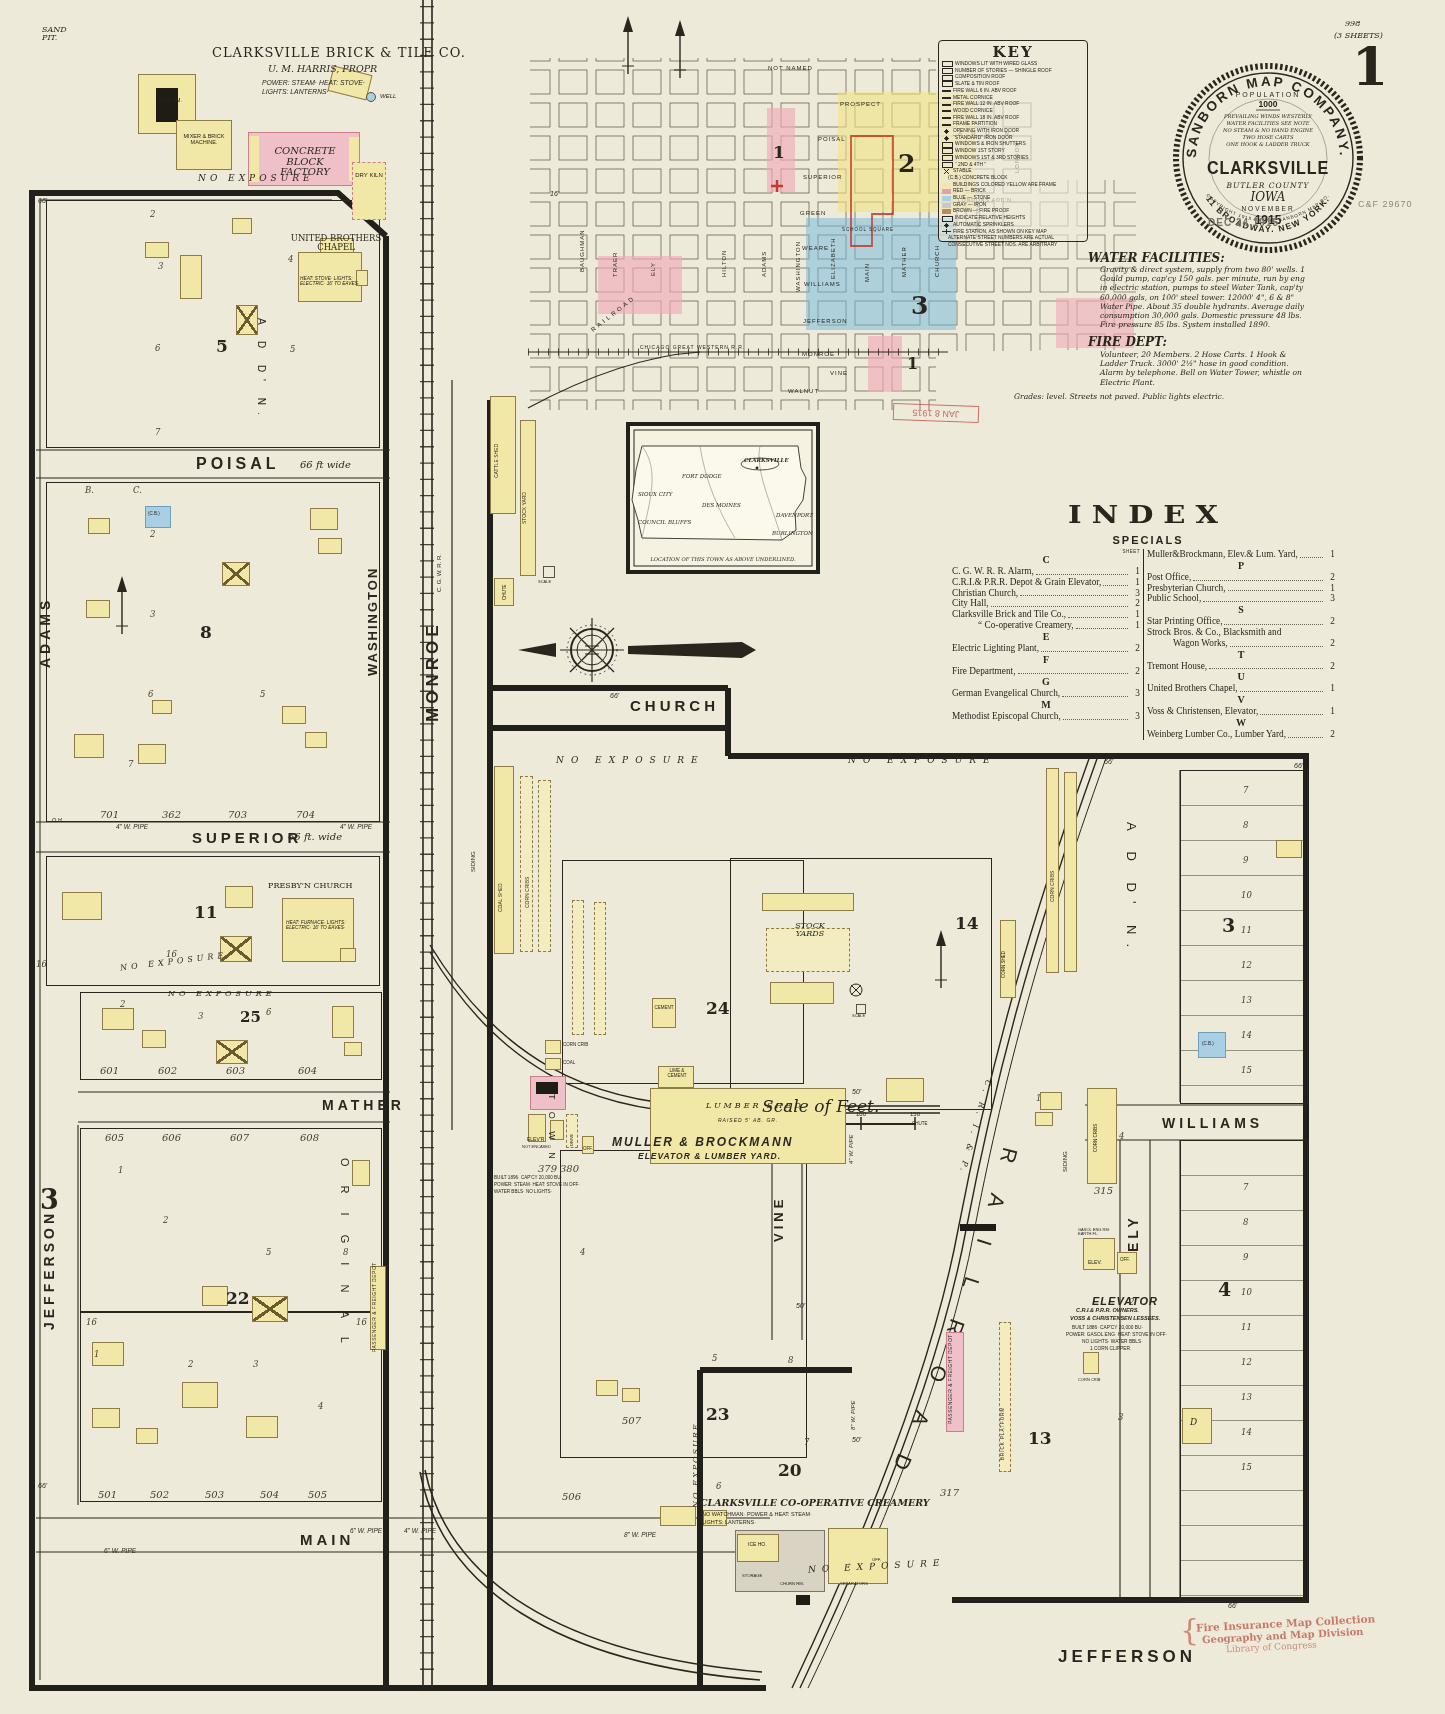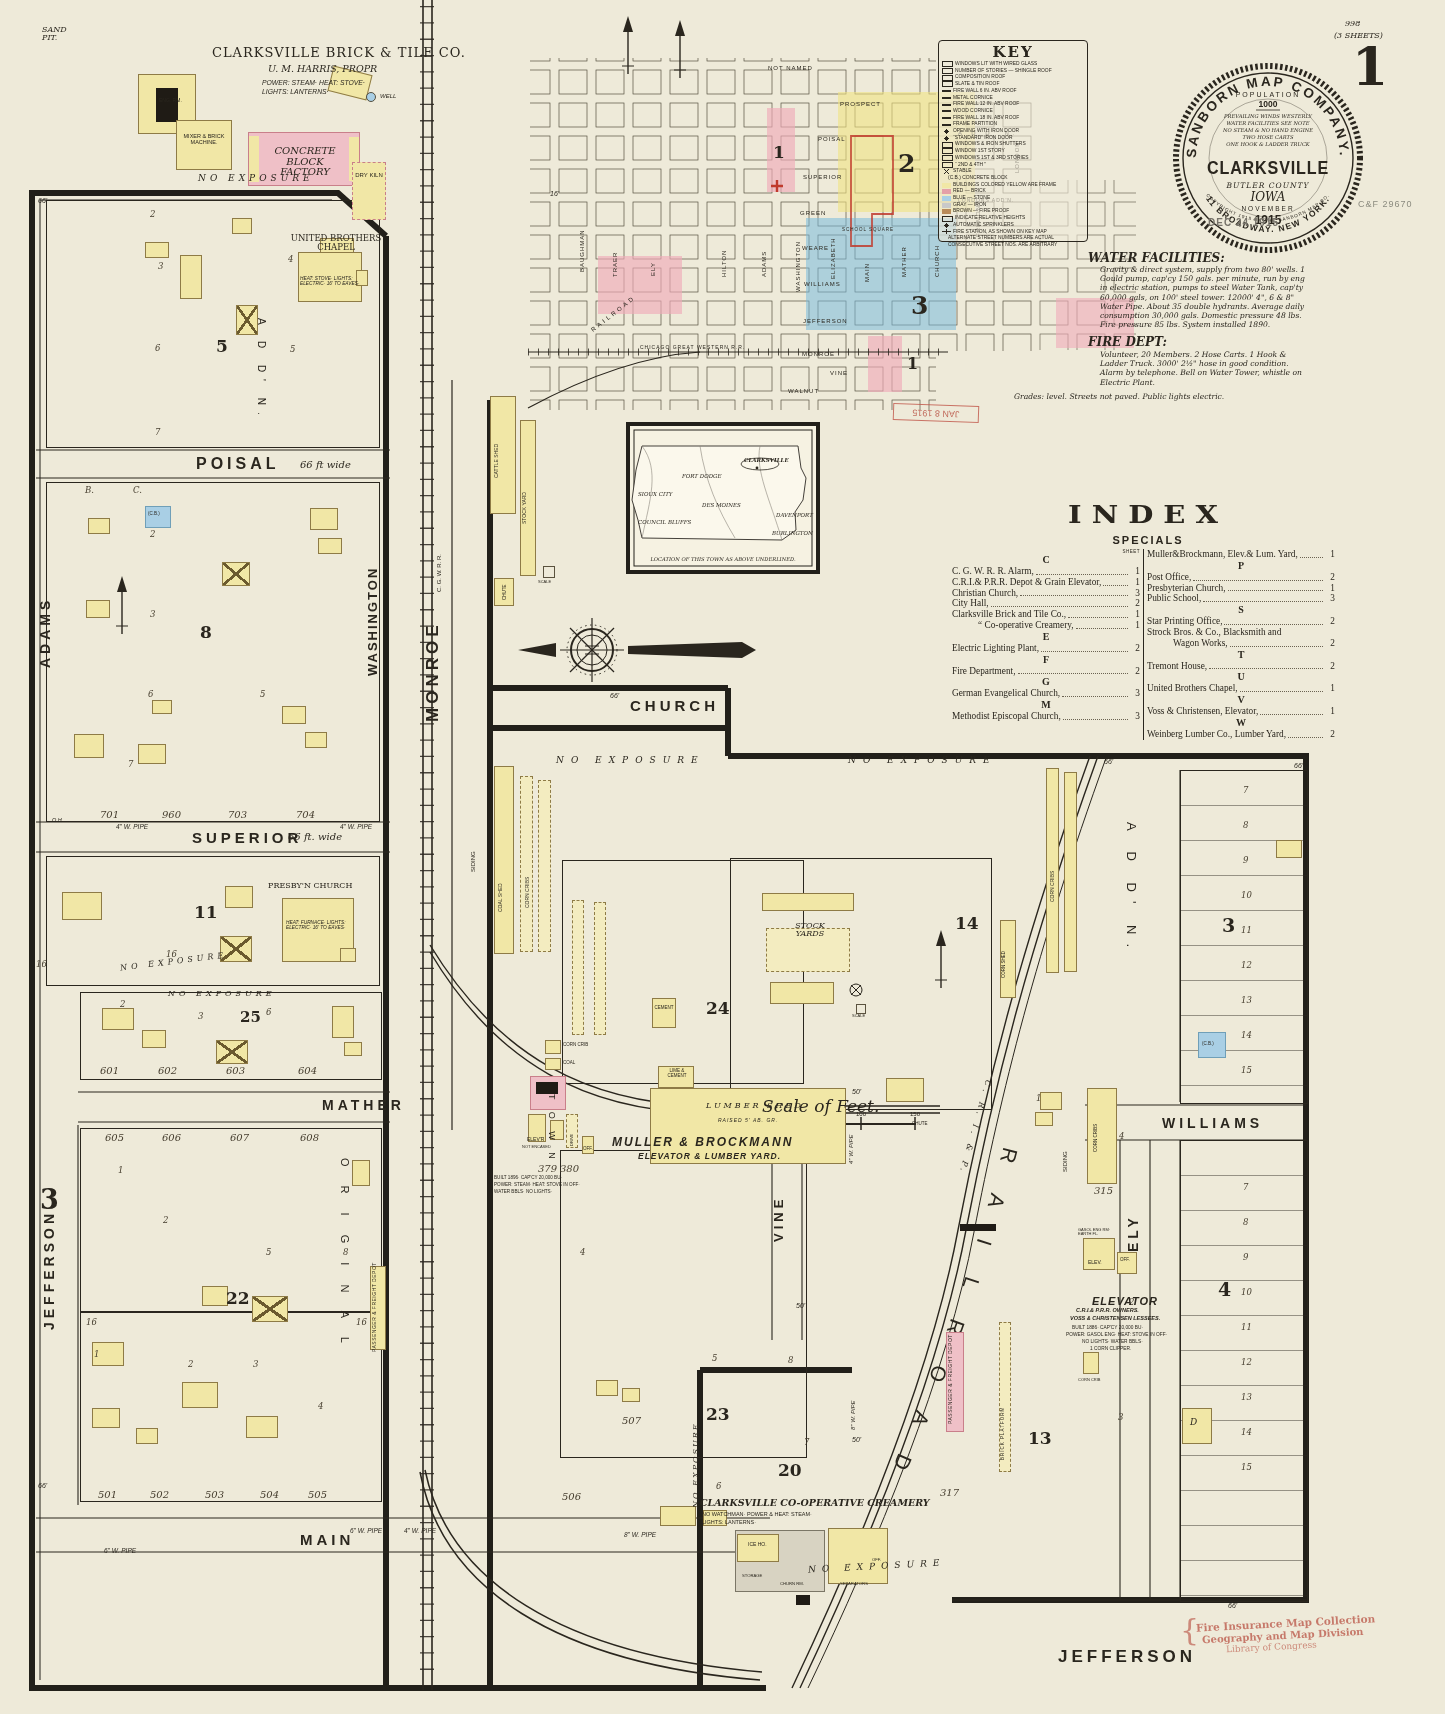--- a/index.html
+++ b/index.html
@@ -340,21 +340,21 @@
 <div class="L lot" style="left:128px;top:760px">7</div>
 <div class="L tiny" style="left:148px;top:512px;font-size:4.5px">(C.B.)</div>
 
 <div class="L st" style="left:192px;top:830px">SUPERIOR</div>
 <div class="L ser it" style="left:288px;top:832px;font-size:10px">66 ft. wide</div>
 <div class="L it" style="left:116px;top:824px;font-size:6.5px">4" W. PIPE</div>
 <div class="L it" style="left:340px;top:824px;font-size:6.5px">4" W. PIPE</div>
 <div class="L it" style="left:52px;top:818px;font-size:5.5px">O.H.</div>
 
 <div class="L hn" style="left:100px;top:810px">701</div>
-<div class="L hn" style="left:162px;top:810px">960</div>
+<div class="L hn" style="left:162px;top:810px">362</div>
 <div class="L hn" style="left:228px;top:810px">703</div>
 <div class="L hn" style="left:296px;top:810px">704</div>
 
 <div class="L ser" style="left:268px;top:882px;font-size:8px">PRESBY'N CHURCH</div>
 <div class="L it wrap" style="left:286px;top:920px;width:62px;font-size:4.8px">HEAT: FURNACE· LIGHTS: ELECTRIC· 16' TO EAVES·</div>
 <div class="L lot" style="left:36px;top:960px">16</div>
 <div class="L lot" style="left:166px;top:950px">16</div>
 <div class="L ne" style="left:120px;top:958px;transform:rotate(-7deg);font-size:8px">NO EXPOSURE</div>
 <div class="L ne" style="left:168px;top:990px;font-size:8px">NO EXPOSURE</div>
 

